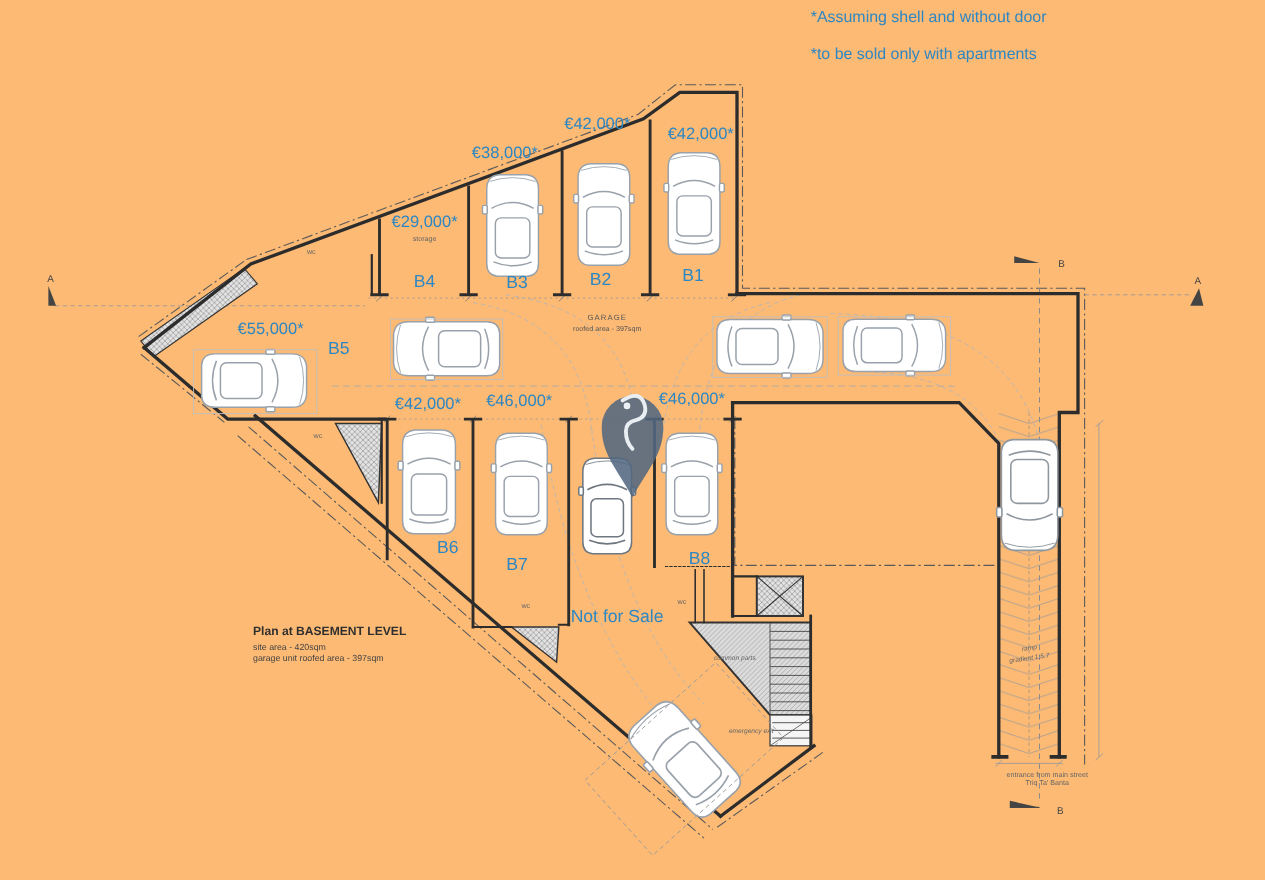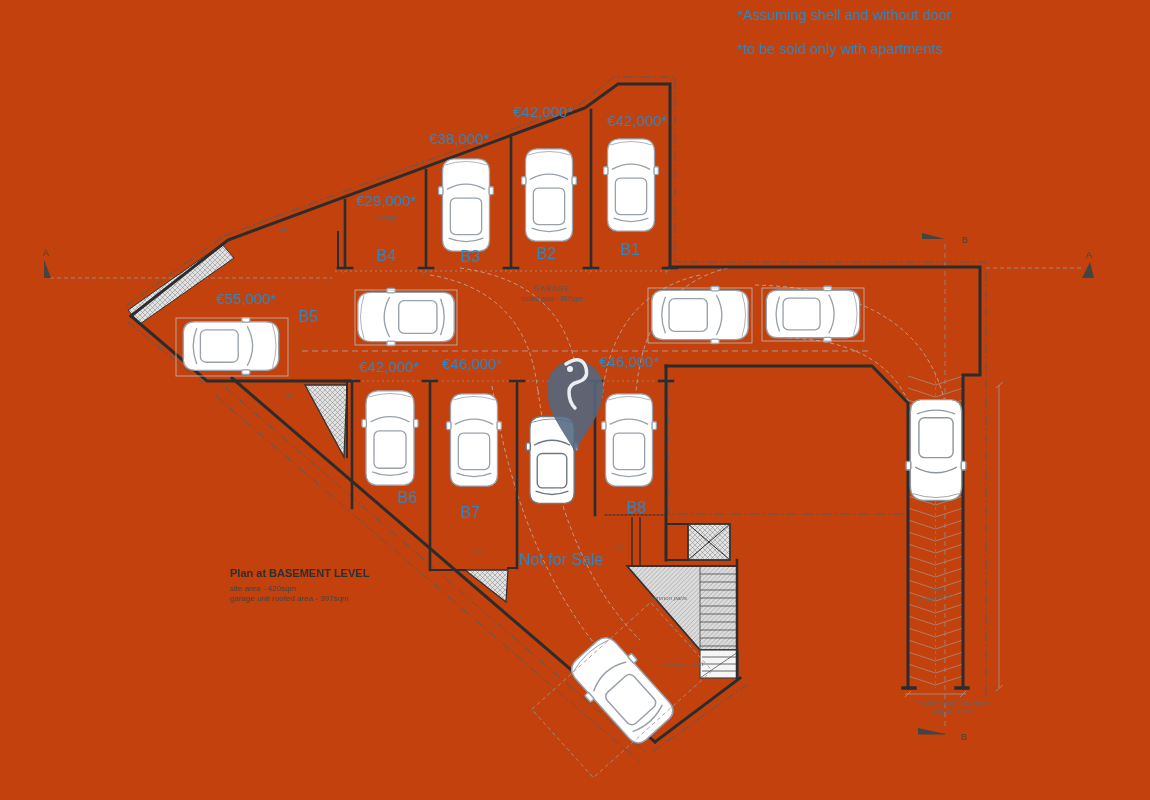--- a/index.html
+++ b/index.html
@@ -1,16 +1,16 @@
 <!DOCTYPE html>
 <html><head>
 <meta charset="utf-8">
 <style>
   html,body{margin:0;padding:0;background:#ffffff;}
-  .page{position:relative;width:1150px;height:800px;background:#c2410c;overflow:hidden;
+  .page{position:relative;width:1150px;height:800px;background:#fdba74;overflow:hidden;
         font-family:"Liberation Sans", sans-serif;text-decoration:underline;}
   svg{position:absolute;left:0;top:0;}
   text{font-family:"Liberation Sans", sans-serif;}
   .price{fill:#2d87c3;font-size:15px;font-weight:500;}
   .stall{fill:#2d87c3;font-size:16px;font-weight:400;}
   .note{fill:#2d87c3;font-size:14.5px;}
   .tiny{fill:#666;font-size:6.5px;}
   .tinyi{fill:#666;font-size:6px;font-style:italic;}
   .garage-t{fill:#555;font-size:7px;letter-spacing:1px;}
   .garage-a{fill:#555;font-size:6.5px;}

